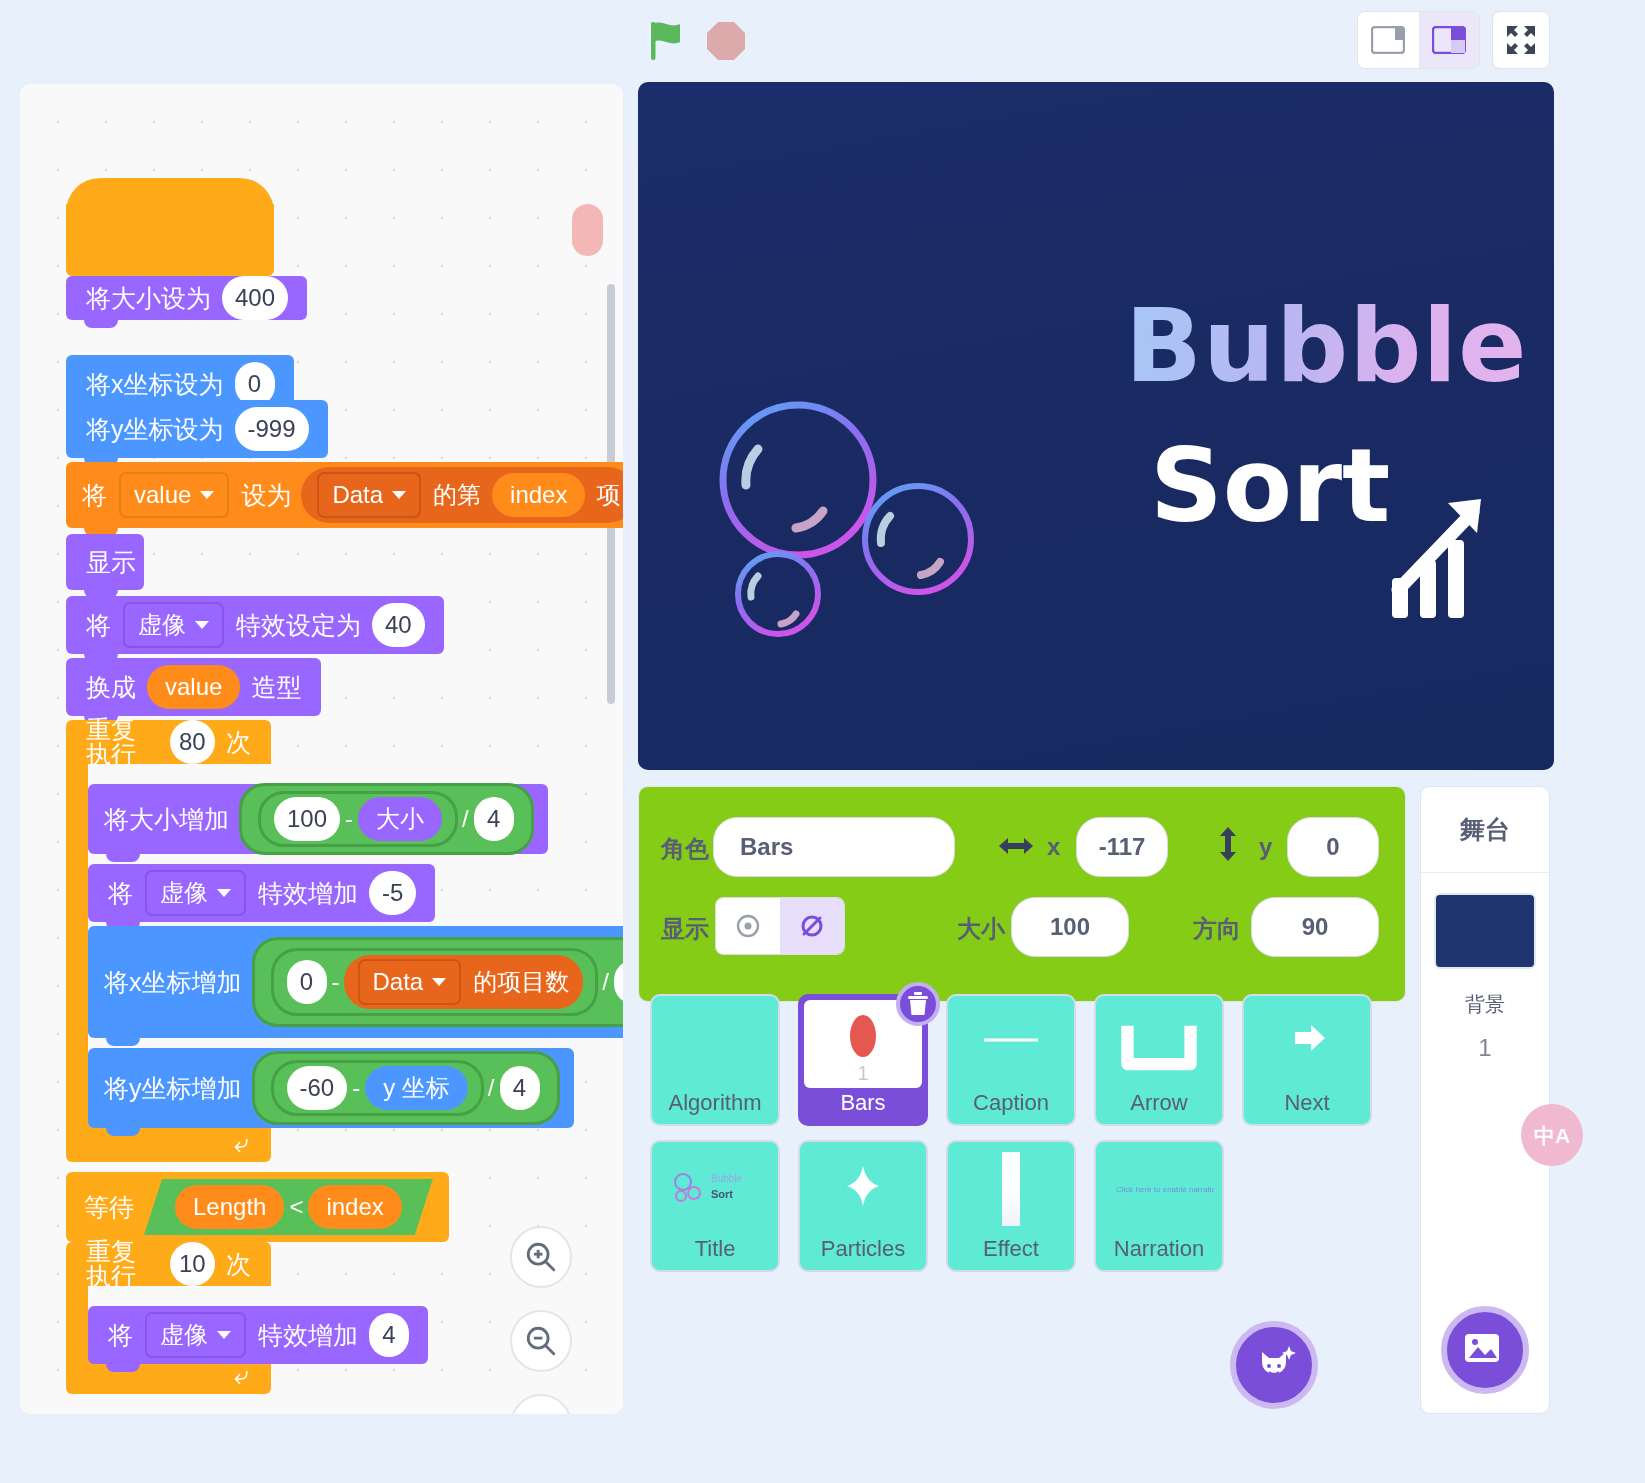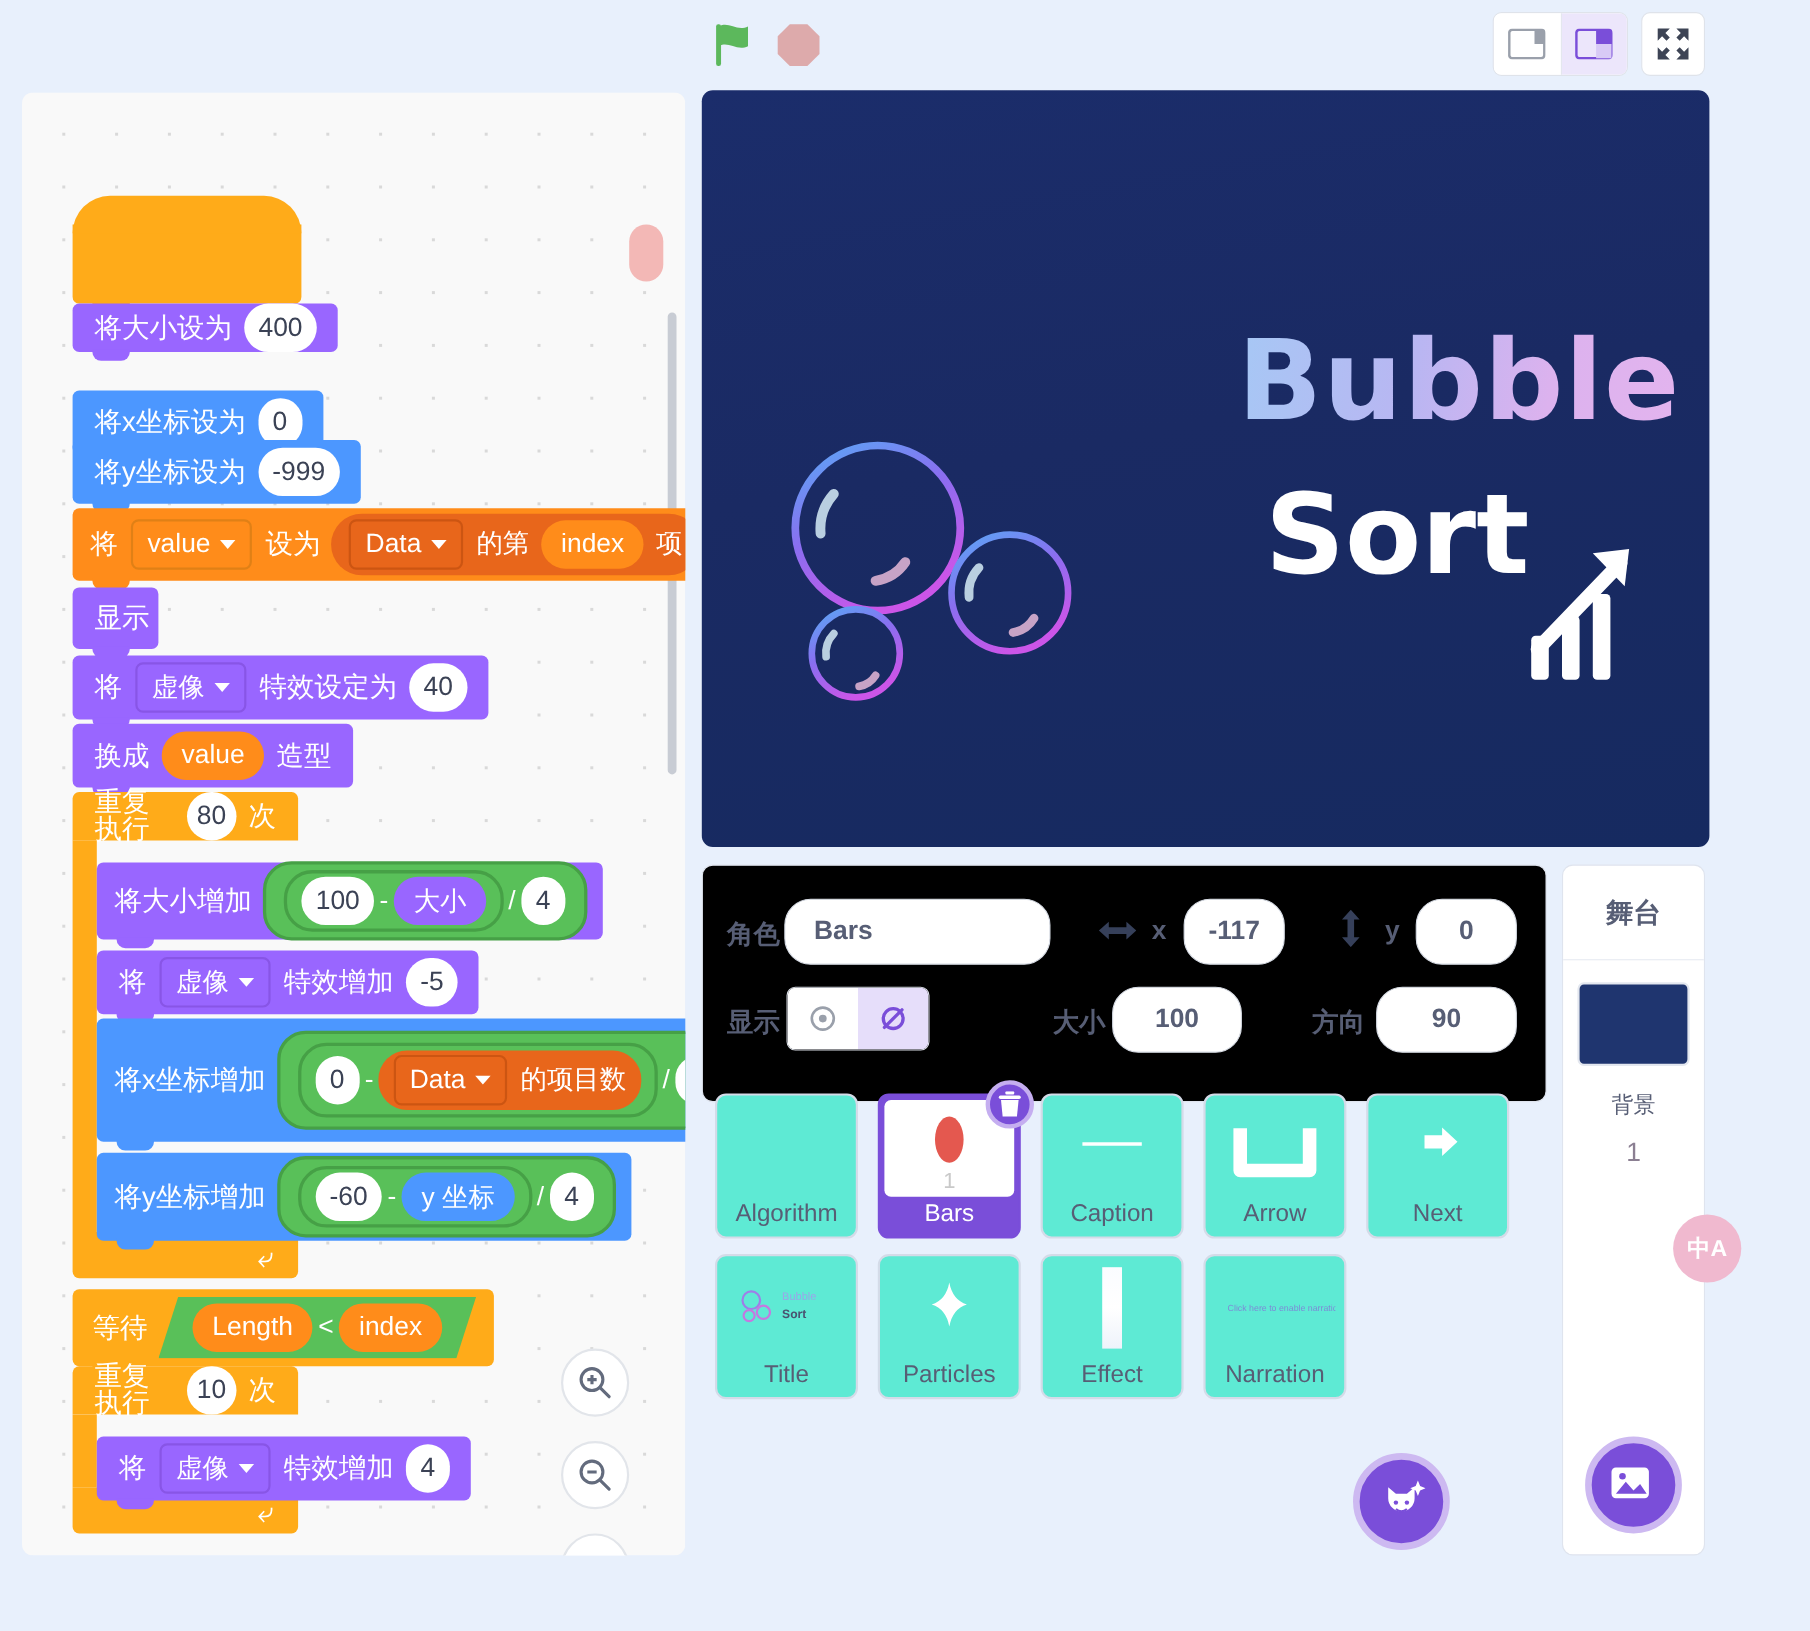--- a/index.html
+++ b/index.html
@@ -136,21 +136,21 @@
     color: #ffffff; font-family: "DejaVu Sans", sans-serif;
   }
 
   
   .sprite-panel {
     position: absolute; left: 638px; top: 786px; width: 768px; height: 628px;
     background: #e8f0fc; border-radius: 10px;
   }
   .info-card {
     position: absolute; left: 0; top: 0; width: 768px; height: 216px;
-    background: #000000; border: 1px solid #dfe4ee; border-radius: 10px;
+    background: #84cc16; border: 1px solid #dfe4ee; border-radius: 10px;
   }
   .info-label { font-size: 24px; color: #575e75; font-weight: bold; }
   .pill-input {
     background: #fff; border: 1px solid #d6dbe4; border-radius: 24px;
     display: flex; align-items: center; justify-content: center;
     color: #575e75; font-size: 24px; font-weight: bold;
   }
   .pill-input.left { justify-content: flex-start; padding-left: 26px; }
   .vis-group { display: flex; border: 1px solid #d9dde6; border-radius: 8px; overflow: hidden; }
   .vis-btn { width: 64px; height: 56px; display: flex; align-items: center; justify-content: center;

